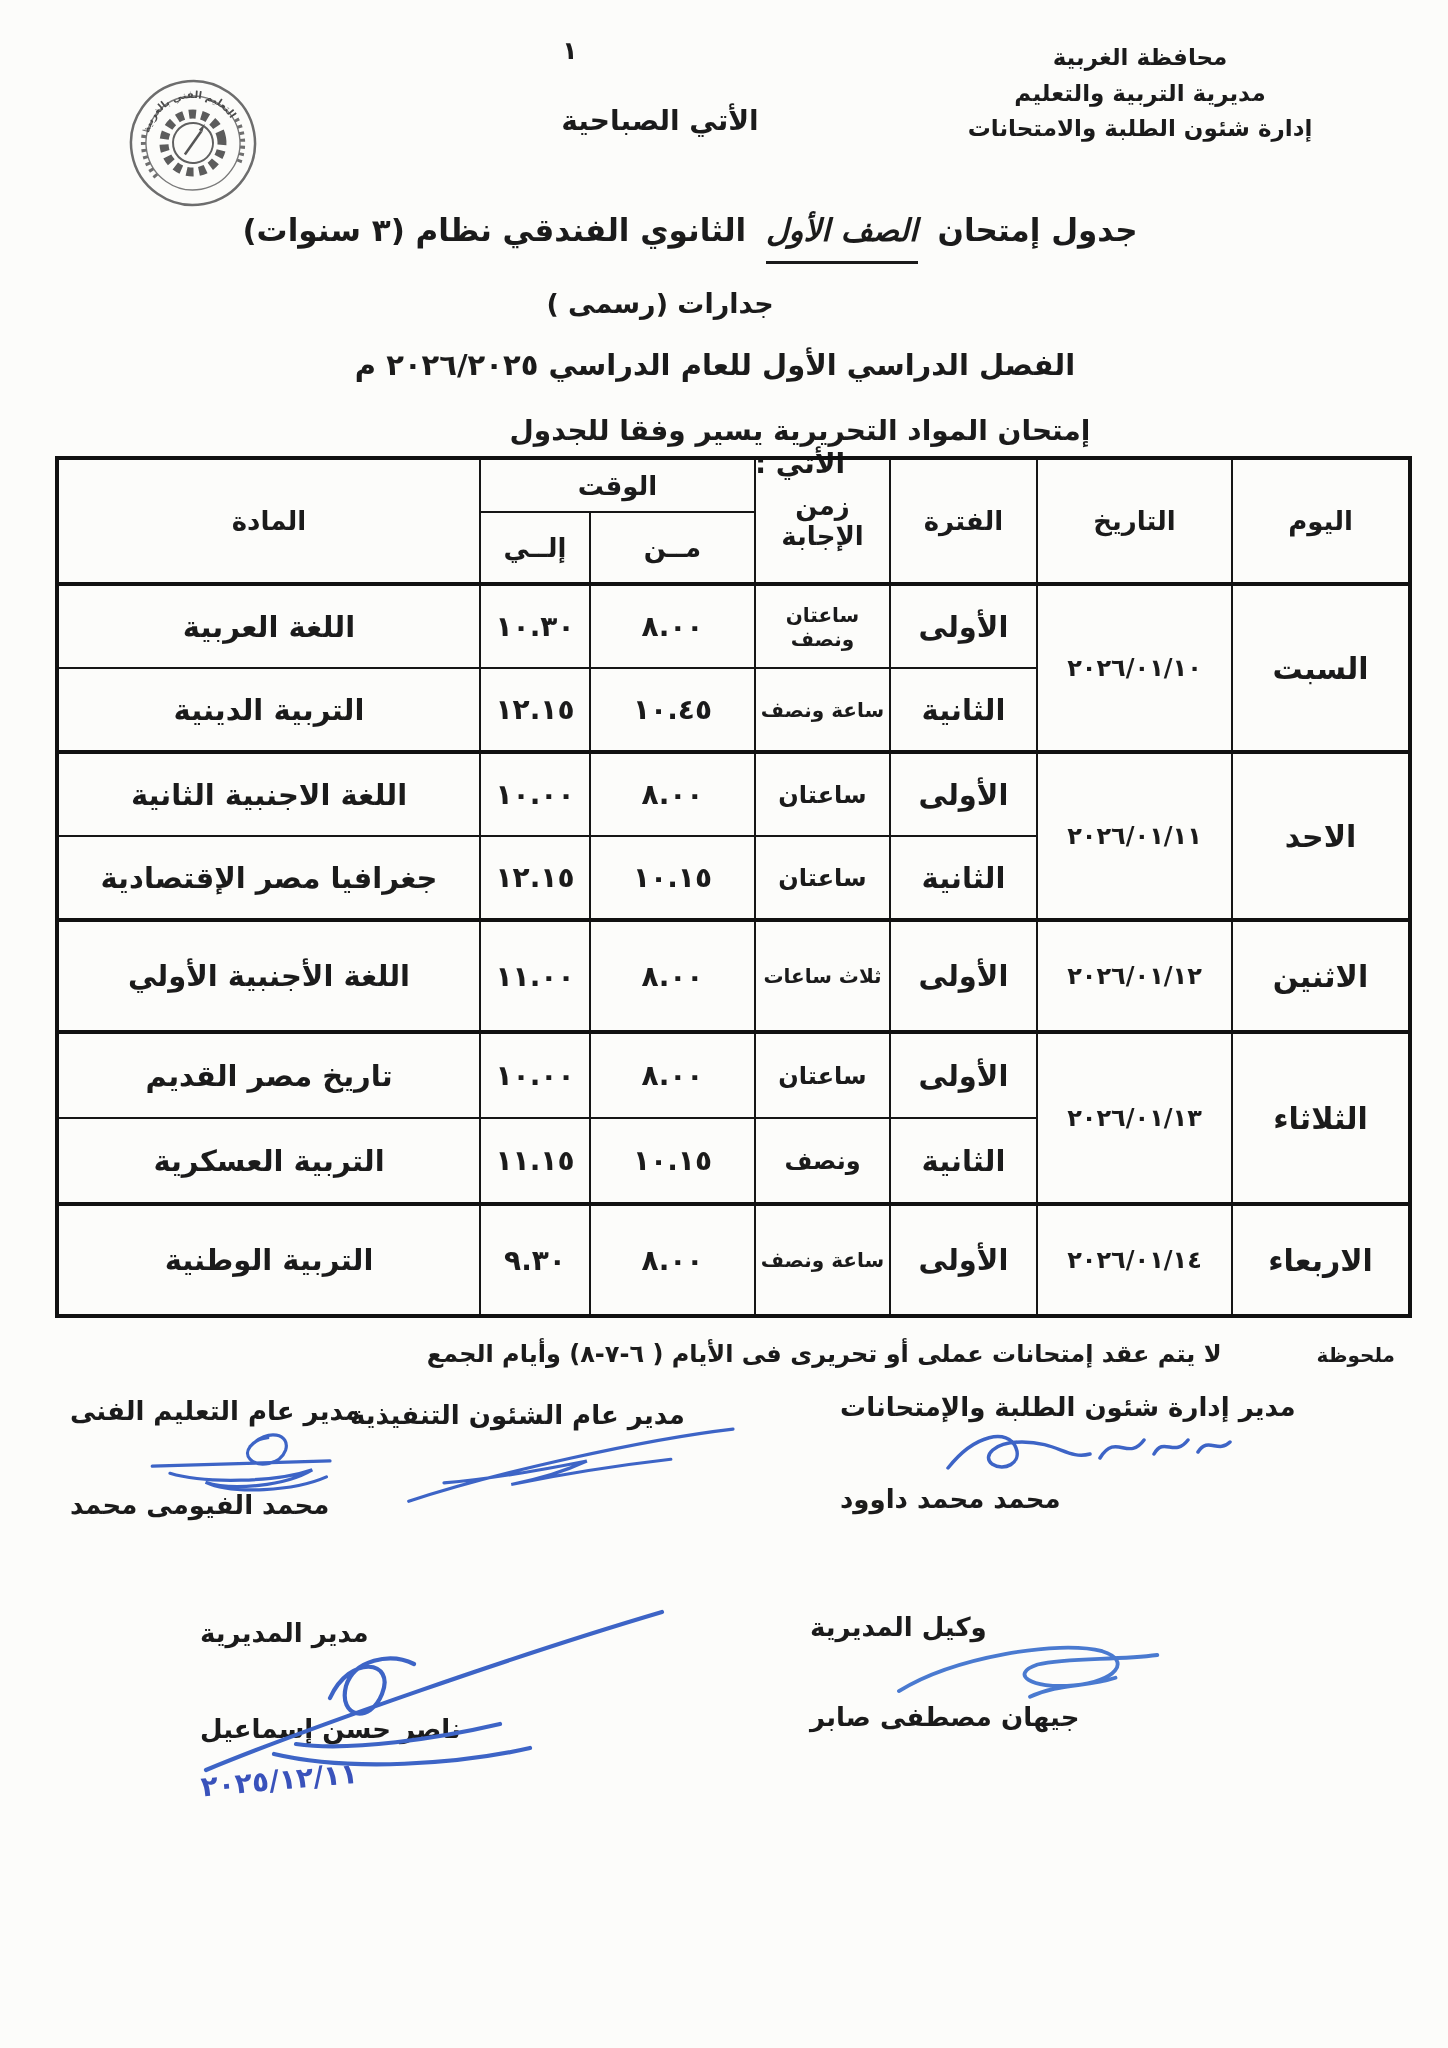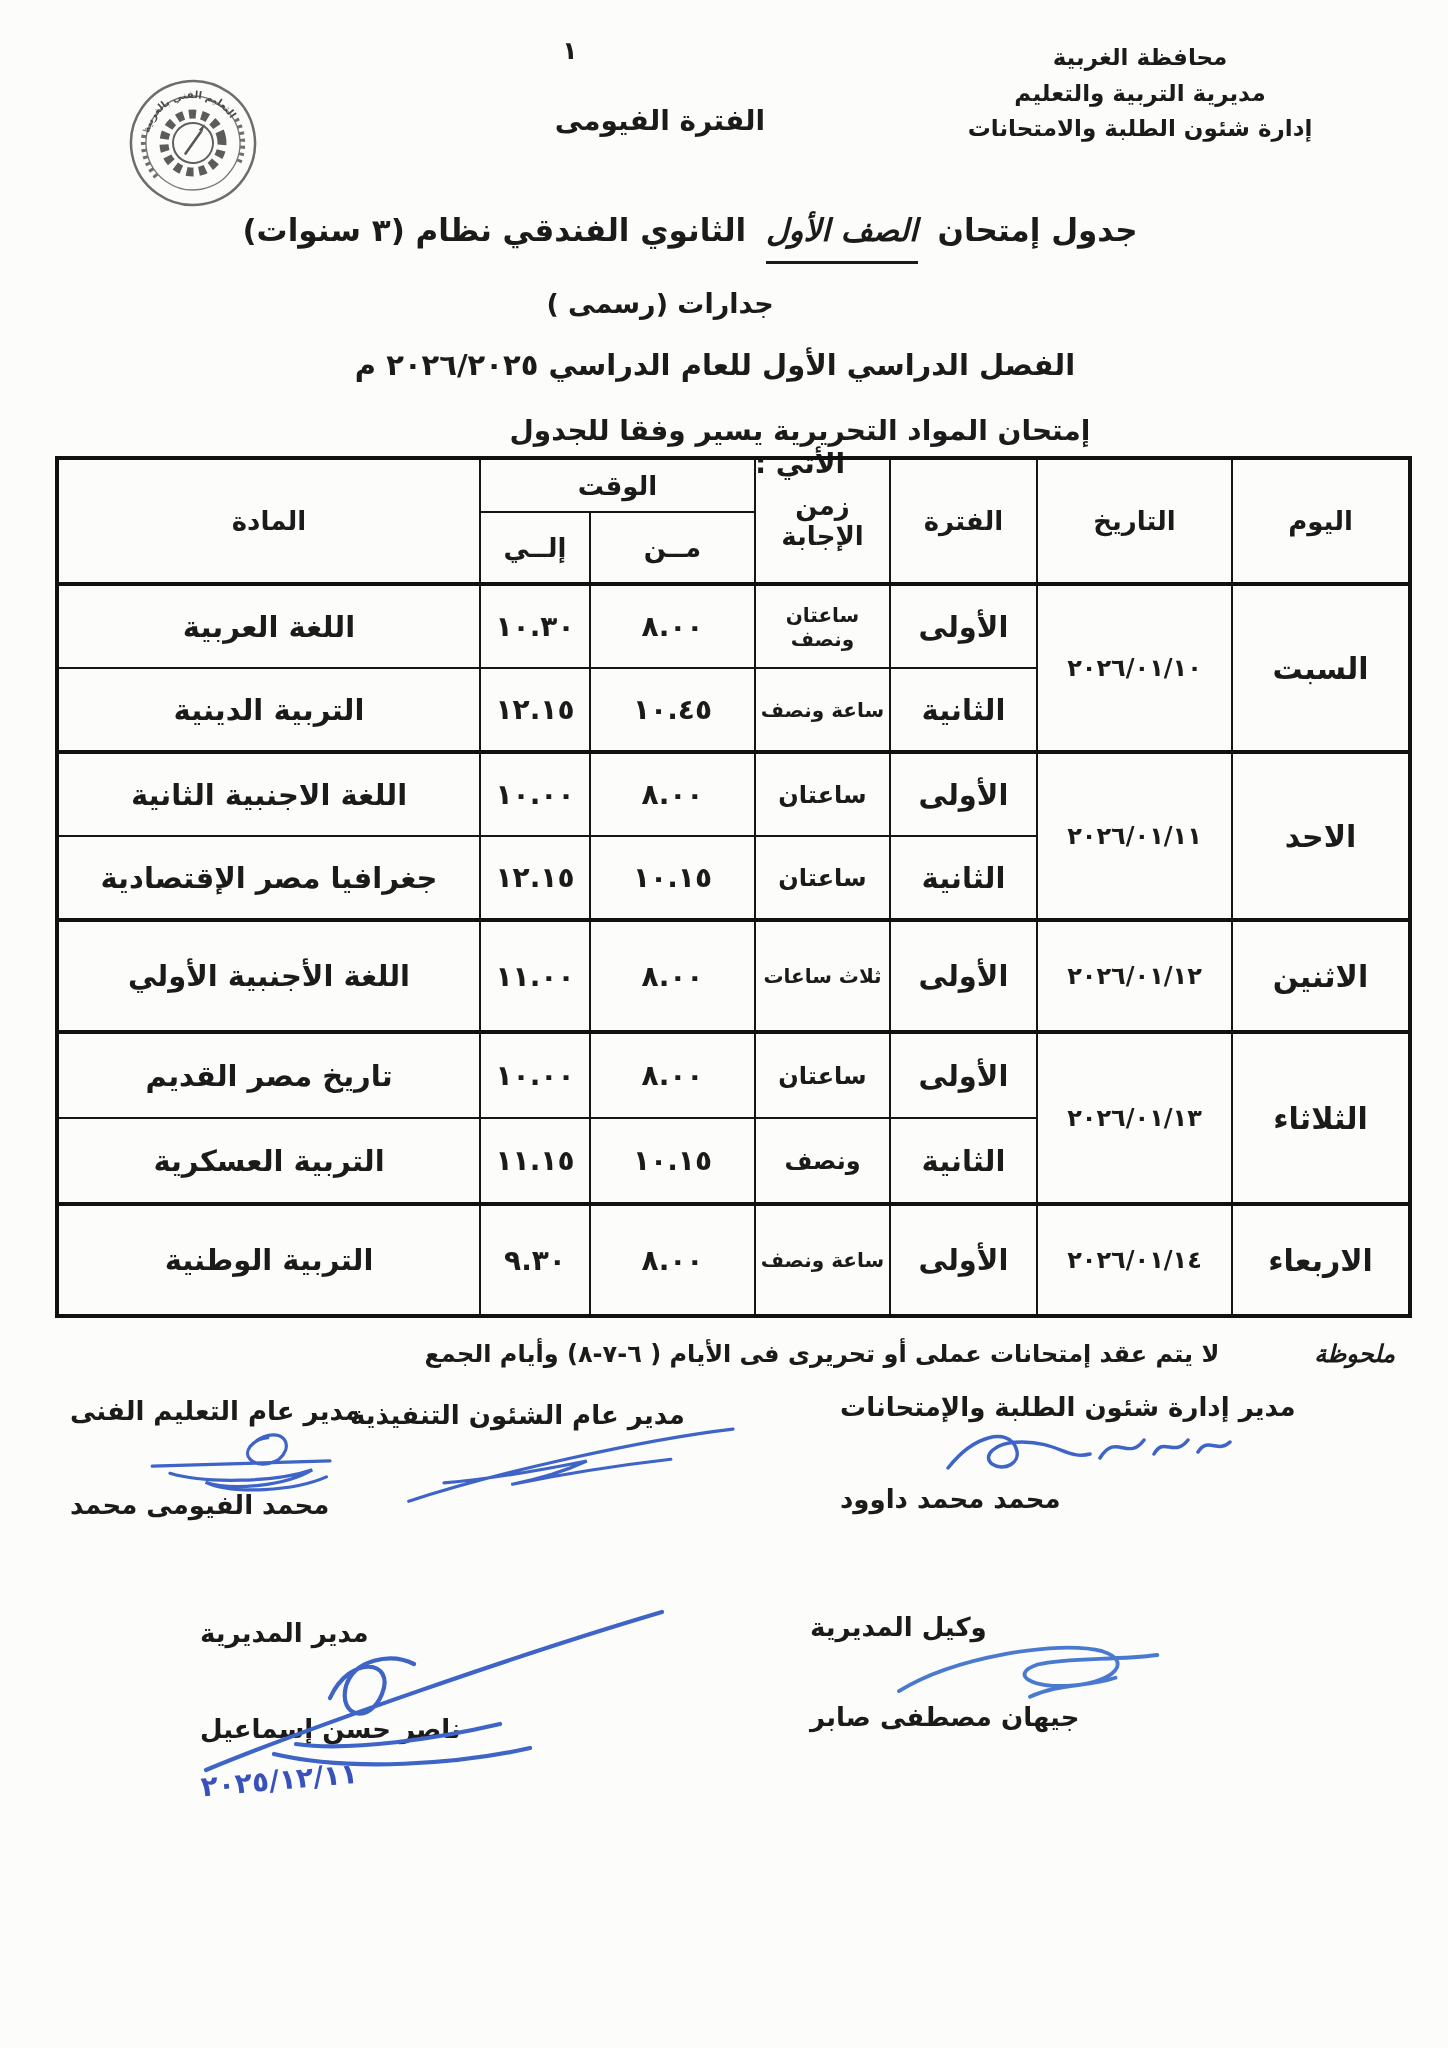--- a/index.html
+++ b/index.html
@@ -45,21 +45,21 @@
   .cell-day{font-size:30px;}
   .cell-date{font-size:24px;letter-spacing:1px;}
   .cell-period{font-size:29px;}
   .cell-dur{font-size:24px;}
   .cell-dur.small{font-size:20px;}
   .cell-time{font-size:28px;letter-spacing:1px;}
   .cell-subj{font-size:29px;}
 
   
   .note{top:1340px;left:55px;width:1340px;display:flex;direction:rtl;align-items:baseline;font-weight:bold;}
-  .note .lbl{font-size:24px;font-style:italic;}
+  .note .lbl{font-size:20px;}
   .note .txt{font-size:24px;margin-right:95px;}
 
   
   .sigcol{position:absolute;text-align:left;direction:rtl;}
   .sigcol .title{font-size:26px;font-weight:bold;}
   .sigcol .name{font-size:26px;font-weight:bold;}
   .sigcol svg{display:block;margin:-6px auto -10px auto;pointer-events:none;}
   .sig-affairs{top:1392px;left:840px;width:500px;}
   .sig-exec{top:1400px;left:350px;width:440px;}
   .sig-tech{top:1396px;left:70px;width:360px;}
@@ -89,21 +89,21 @@
     <circle cx="67" cy="67" r="20" fill="none" stroke="#606060" stroke-width="2"></circle>
     <path d="M57 77 L77 57" stroke="#555" stroke-width="2.5" fill="none"></path>
     <path d="M75 55 l7 -5 -4 8 z" fill="#555" stroke="none"></path>
     <path id="sealArc" d="M 22 67 A 45 45 0 0 1 112 67" fill="none"></path>
     <text font-size="10" fill="#4a4a4a" font-weight="bold">
       <textPath href="#sealArc" startOffset="50%" text-anchor="middle">التعليم الفني بالغربية</textPath>
     </text>
   </svg>
 </div>
 
-<div class="abs shift-title c b rtl">الفترة الفيومى</div>
+<div class="abs shift-title c b rtl">الأتي الصباحية</div>
 
 <div class="abs exam-title c b rtl">
   <span>جدول إمتحان</span>
   <span class="u">الصف الأول</span>
   <span>الثانوي الفندقي نظام (٣ سنوات)</span>
 </div>
 
 <div class="abs track-title c b rtl">جدارات (رسمى )</div>
 
 <div class="abs term-title c b rtl">الفصل الدراسي الأول للعام الدراسي ٢٠٢٦/٢٠٢٥ م</div>

